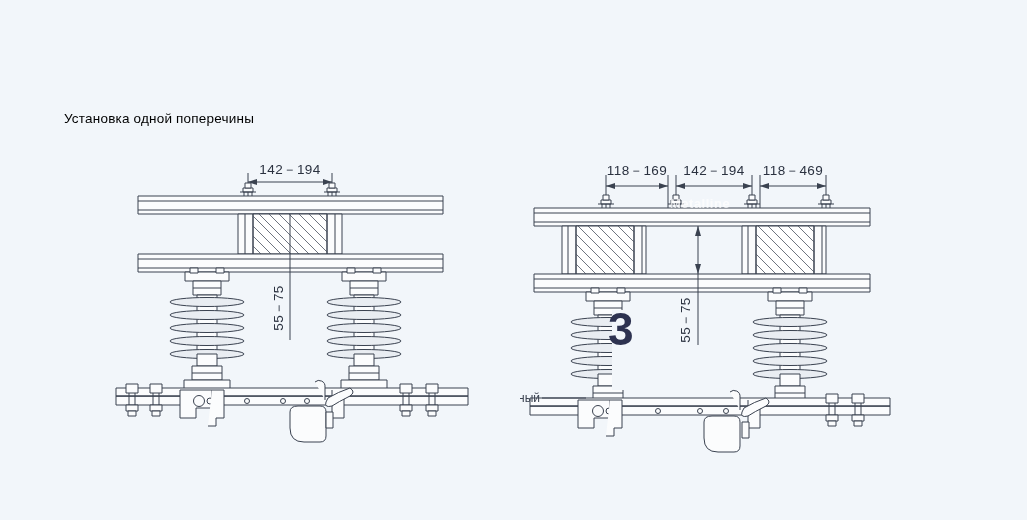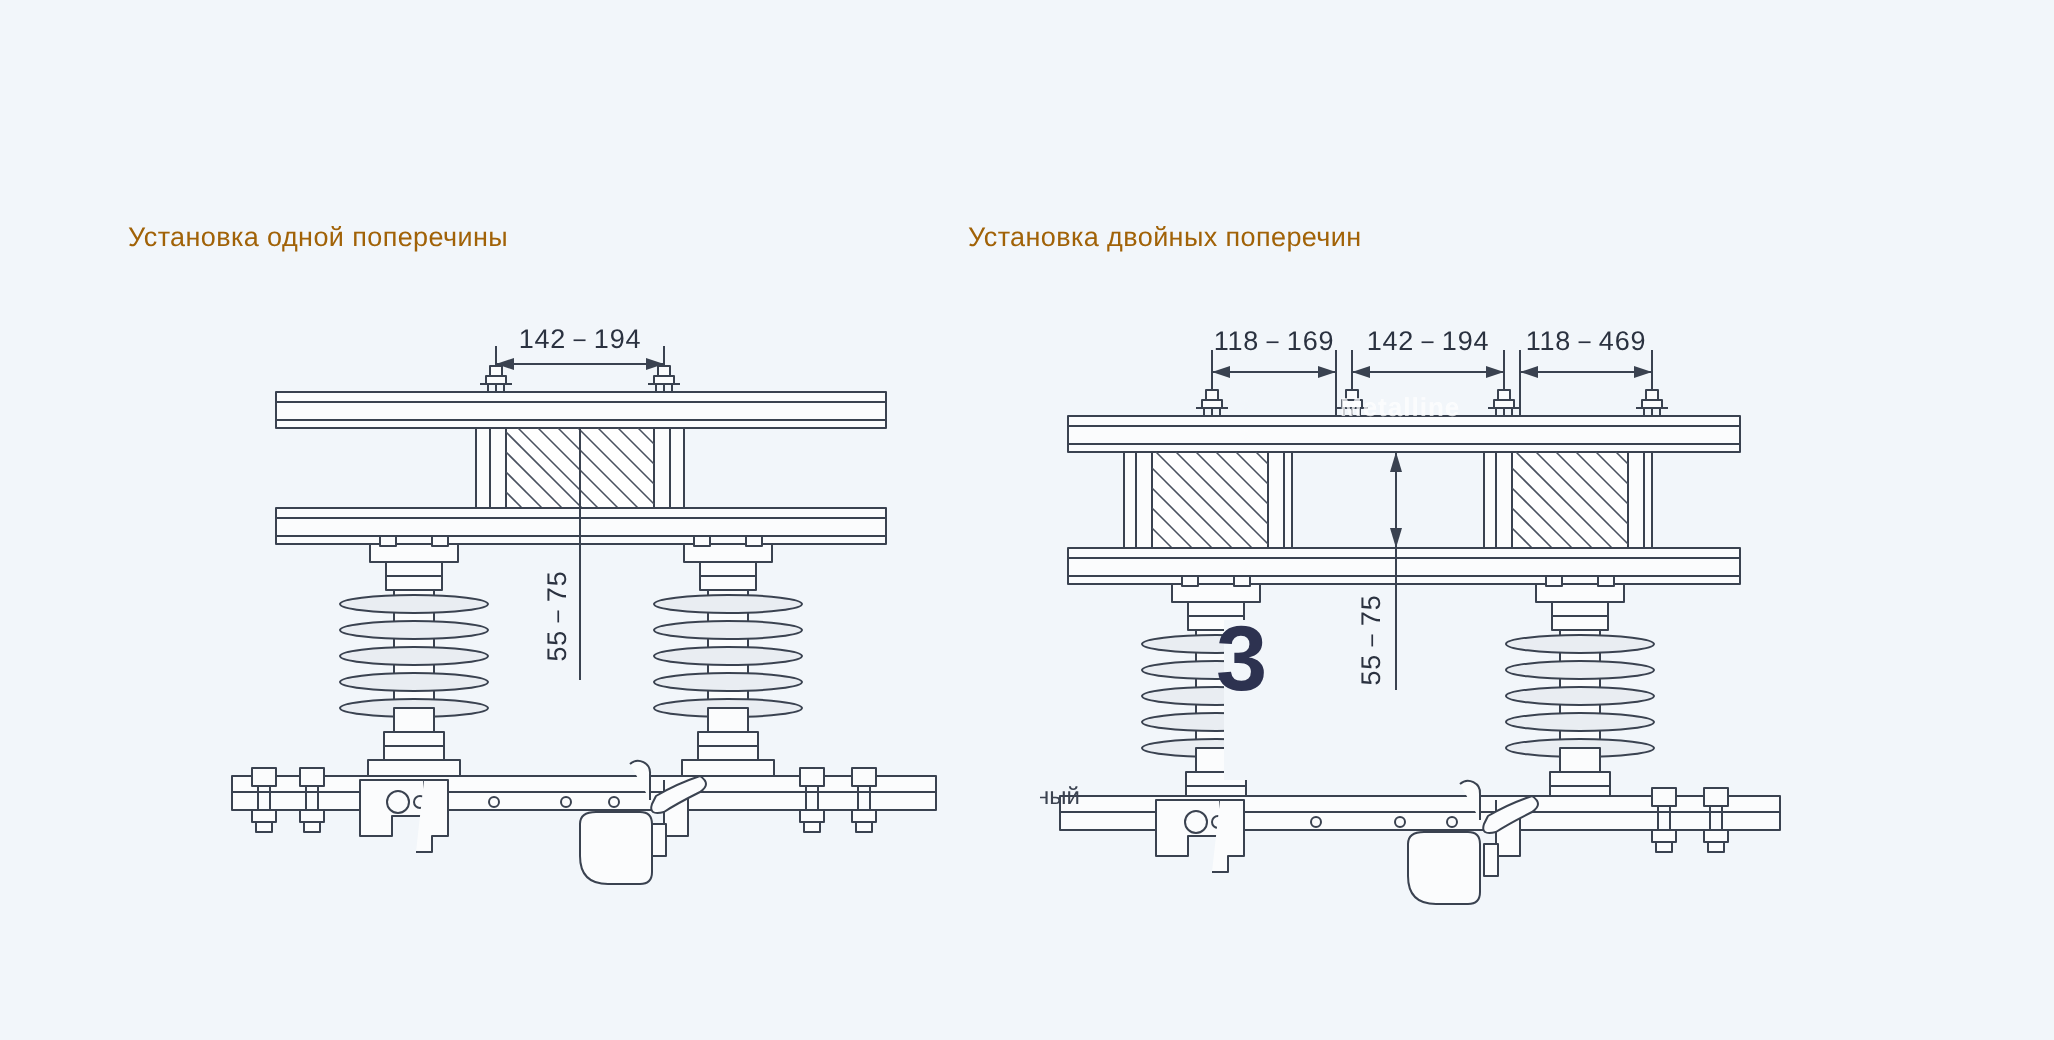--- a/index.html
+++ b/index.html
@@ -7,21 +7,21 @@
     width:1027px;height:520px;
     background:#f2f6fa;
     font-family:"Liberation Sans", sans-serif;
     overflow:hidden;
     position:relative;
   }
   .stage{position:absolute;left:0;top:0;width:1027px;height:520px;}
   .panel-title{
     position:absolute;
     font-size:13.5px;
-    color:#a16207;
+    color:#000000;
     letter-spacing:.2px;
     white-space:nowrap;
   }
   #title-left{left:64px;top:111px;}
   #title-right{left:484px;top:111px;}
   svg{display:block;}
   .dim-text{
     font-family:"Liberation Sans", sans-serif;
     font-size:13.5px;
     fill:#2b3240;
@@ -47,21 +47,20 @@
     letter-spacing:.5px;
   }
 </style>
 </head>
 <body>
 
 <div class="stage">
 
   <div class="panel-title" id="title-left">Установка одной поперечины</div>
 
-  <div class="panel-title" id="title-right">Установка двойных поперечин</div>
 
   <svg id="svg-left" width="420" height="330" viewBox="0 0 420 330" style="position:absolute;left:100px;top:150px;">
     <g fill="none" stroke="#3a4250" stroke-width="1" stroke-linejoin="round">
 
       <g stroke-width="1">
         <line x1="148" y1="23" x2="148" y2="46"></line>
         <line x1="232" y1="23" x2="232" y2="46"></line>
         <line x1="148" y1="32" x2="232" y2="32"></line>
         <polygon points="148,32 157,29 157,35" fill="#3a4250" stroke="none"></polygon>
         <polygon points="232,32 223,29 223,35" fill="#3a4250" stroke="none"></polygon>

